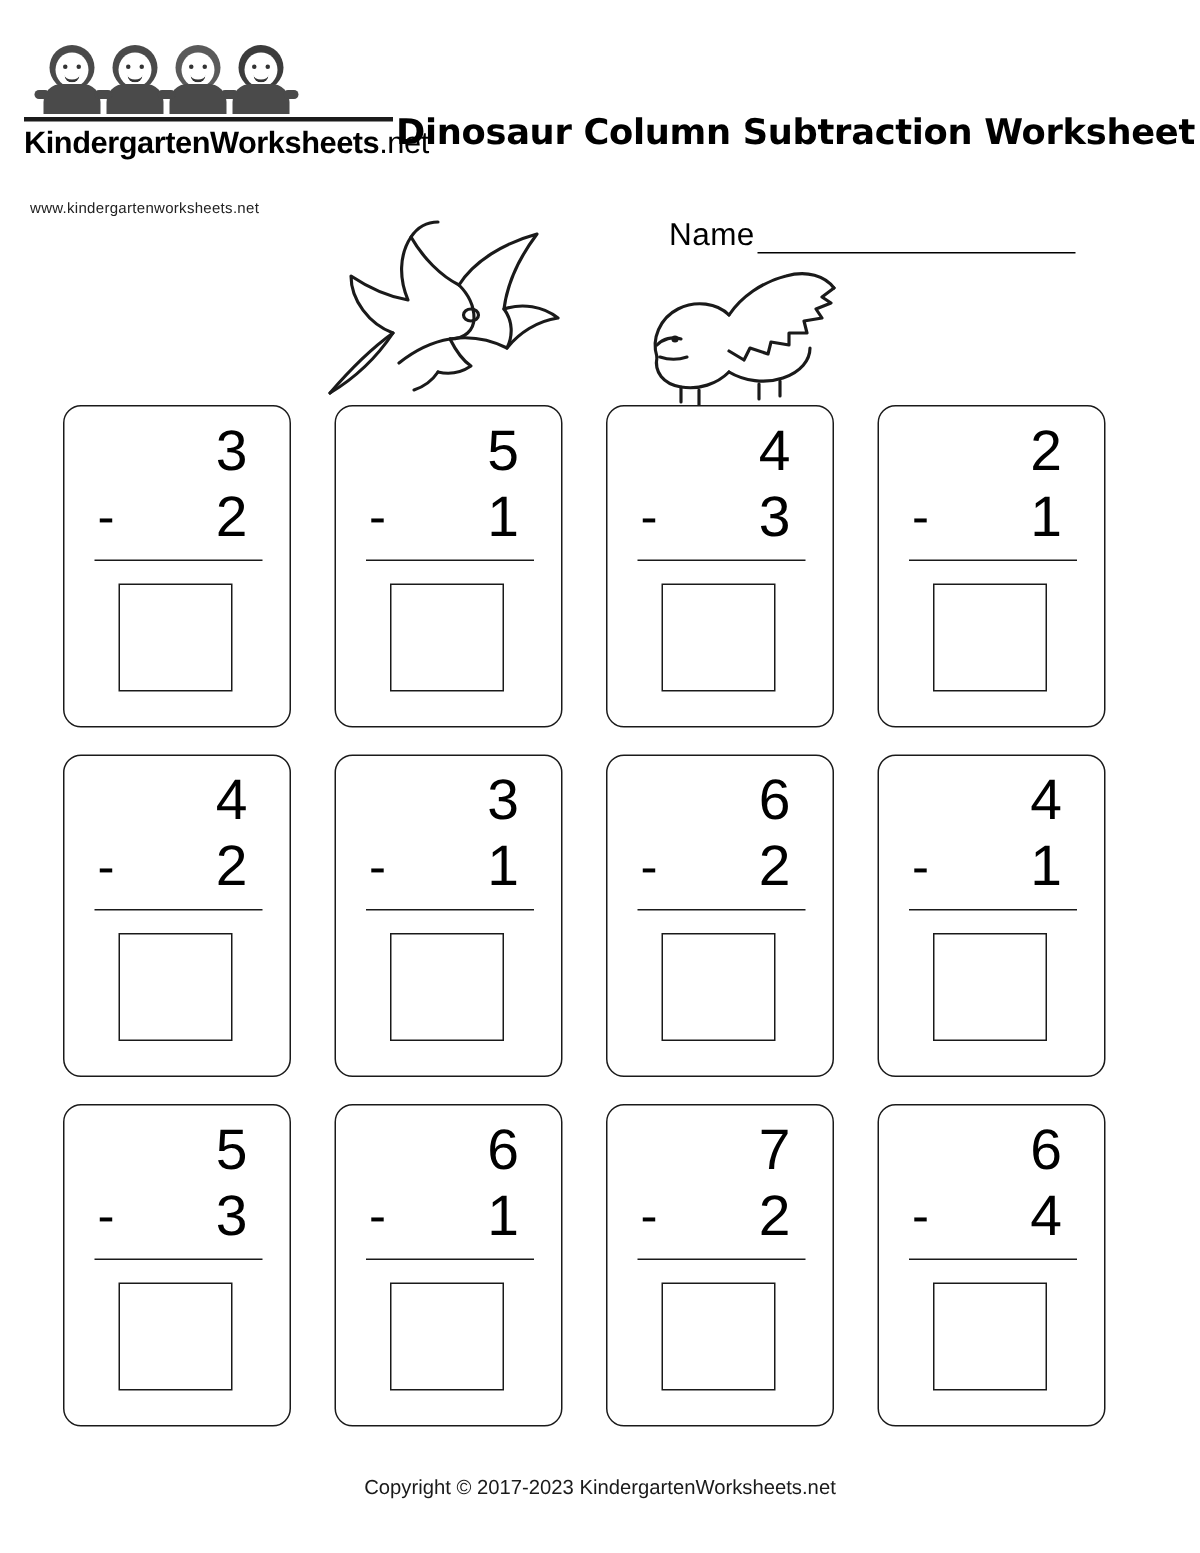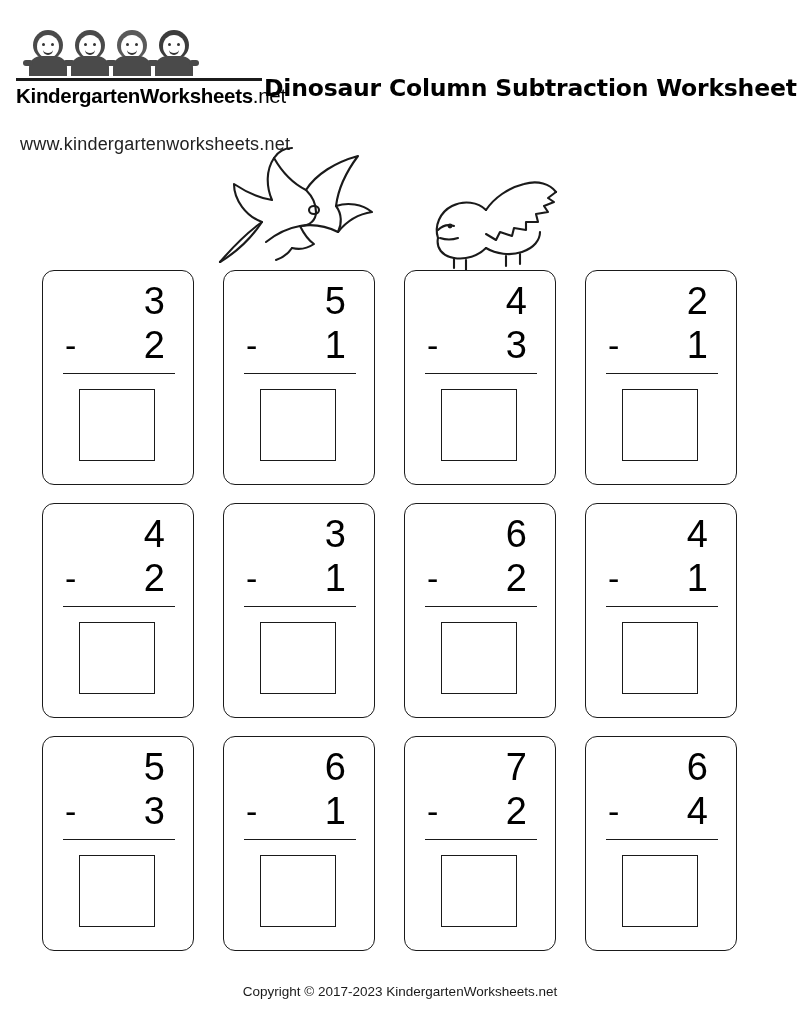--- a/index.html
+++ b/index.html
@@ -127,21 +127,21 @@
     white-space: nowrap;
     font-weight: normal;
     padding-top: 2px;
   }
   .logo-text b { font-weight: bold; }
 
   .site-url {
     position: absolute;
     left: 20px;
     top: 108px;
-    font-size: 18px;
+    font-size: 10px;
     color: #222;
     letter-spacing: 0.2px;
   }
 
   .worksheet-title {
     position: absolute;
     left: 264px;
     top: 48px;
     width: 520px;
     font-family: "DejaVu Sans", sans-serif;
@@ -303,20 +303,23 @@
       </div>
       <div class="logo-band"></div>
       <div class="logo-text"><b>Kindergarten</b><b>Worksheets</b><span>.net</span></div>
     </div>
 
     <div class="site-url">www.kindergartenworksheets.net</div>
 
     <div class="worksheet-title">Dinosaur Column Subtraction Worksheet</div>
   </div>
 
+  <div class="name-row">
+    <span class="name-label">Name</span><span class="name-blank"></span>
+  </div>
 
   <div class="art ptero">
     <svg width="200" height="150" viewBox="0 0 200 150" fill="none" stroke="#1a1a1a" stroke-width="2.1" stroke-linecap="round" stroke-linejoin="round">
       <path d="M24 134 C36 120 52 104 66 94 C50 88 38 72 38 56 C50 64 64 70 76 72 C70 58 70 42 78 30 C86 44 98 56 110 62 C120 46 140 34 162 28 C150 44 142 62 140 78 C152 74 166 76 176 84 C162 86 150 94 142 104 C130 98 116 96 104 98 C92 100 80 106 70 114"></path>
       <path d="M104 98 C108 106 112 112 118 116 C112 120 104 122 96 120"></path>
       <path d="M66 94 C58 106 44 122 24 134"></path>
       <path d="M96 120 C92 126 86 130 80 132"></path>
       <path d="M110 62 C116 68 120 76 120 84 C120 92 114 98 104 98"></path>
       <ellipse cx="118" cy="82" rx="5" ry="4"></ellipse>
       <path d="M140 78 C146 86 146 96 142 104"></path>

